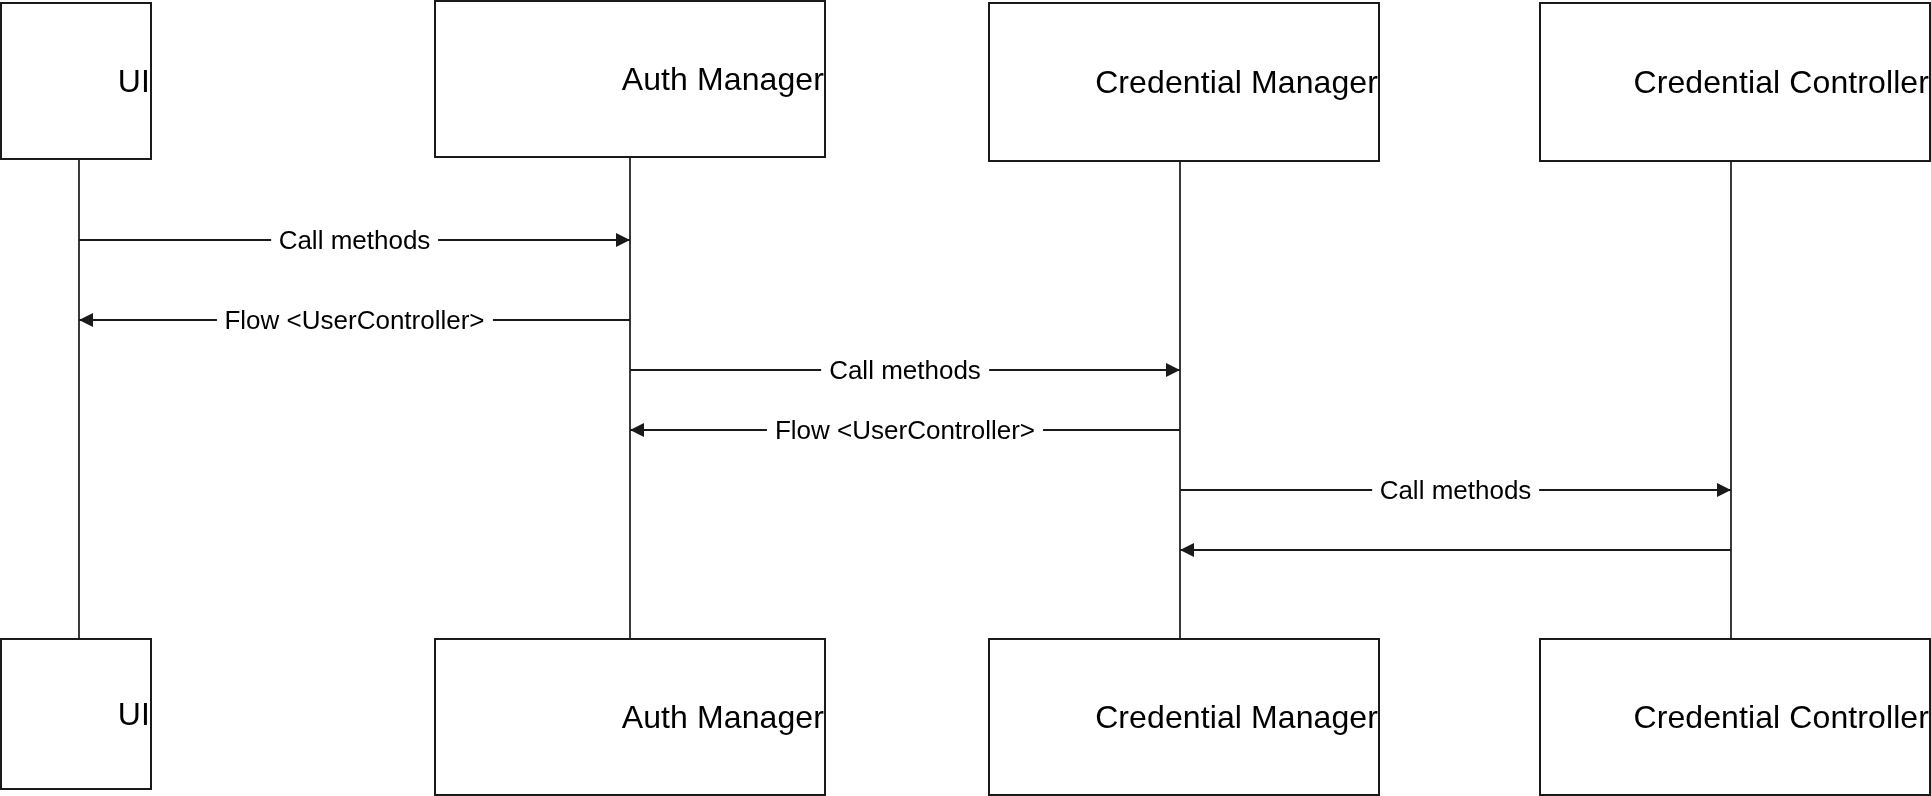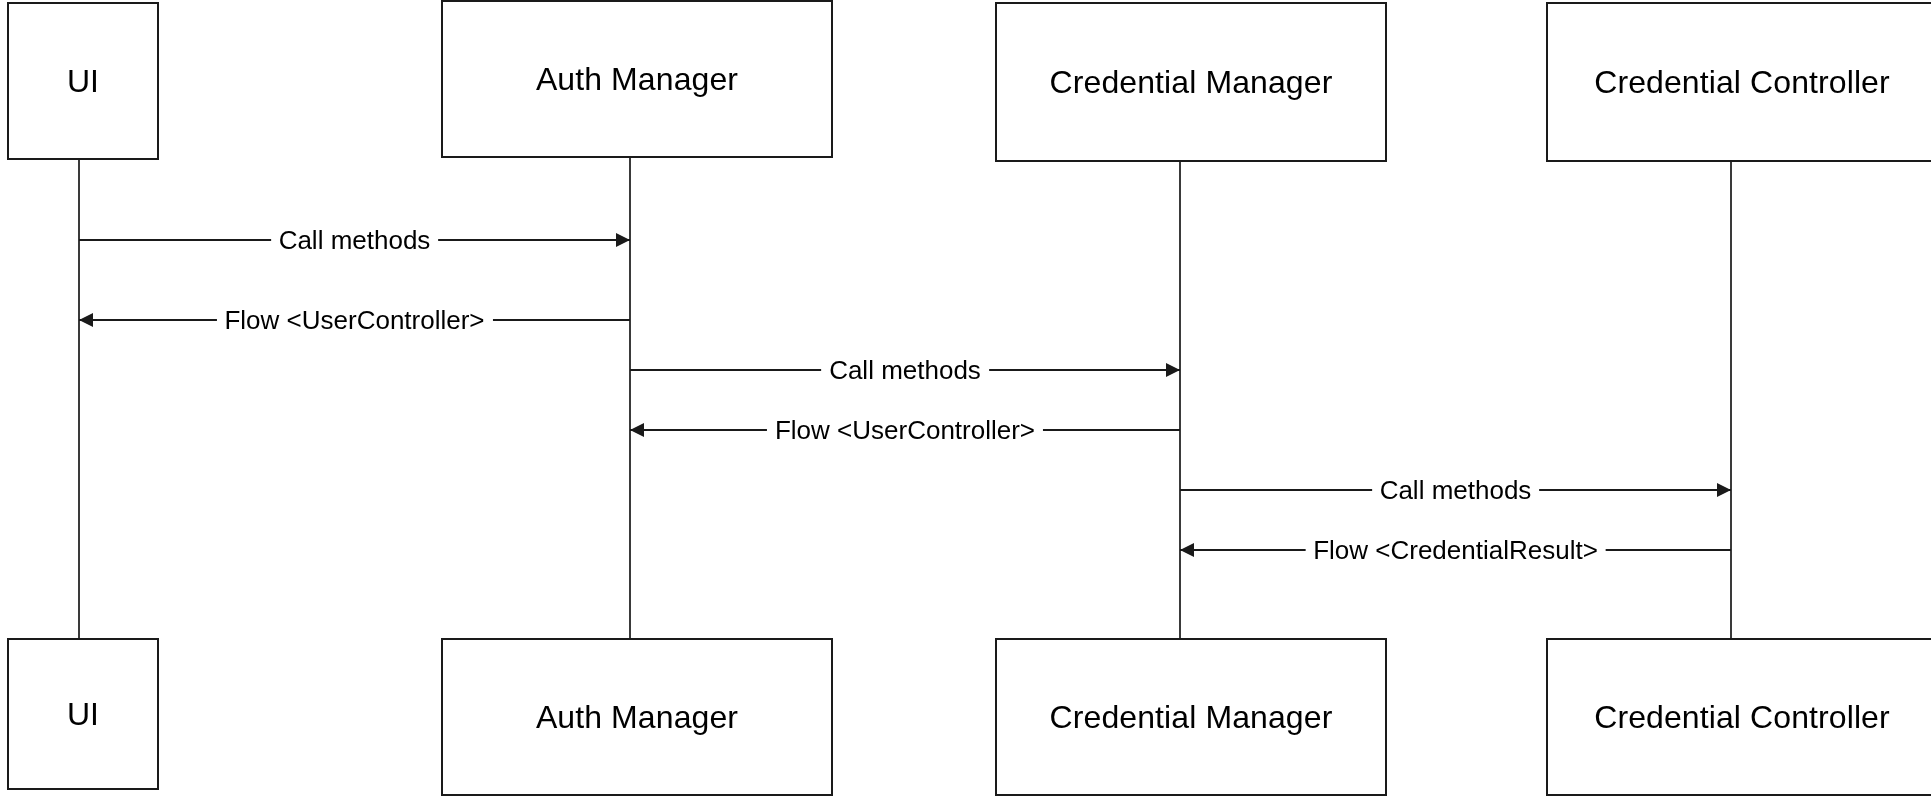--- a/index.html
+++ b/index.html
@@ -18,23 +18,22 @@
     background: #ffffff;
     overflow: hidden;
   }
   .participant-box {
     position: absolute;
     box-sizing: border-box;
     border: 2px solid #1a1a1a;
     background: #ffffff;
     display: flex;
     align-items: center;
-    justify-content: center;
+    justify-content: flex-end;
     z-index: 3;
-    margin-left: 7px;
   }
   .participant-label {
     font-family: "Liberation Sans", sans-serif;
     font-size: 32px;
     color: #000000;
     line-height: 1;
     white-space: nowrap;
     letter-spacing: 0.1px;
   }
   .lifeline {
@@ -120,14 +119,13 @@
     <div class="arrowhead right" style="top: 363px; left: 1166px;"></div>
     <div class="message-label" style="left: 905px; top: 370px;">Call methods</div>
     <div class="message" style="left: 630px; top: 429px; width: 550px;"></div>
     <div class="arrowhead left" style="top: 423px; left: 630px;"></div>
     <div class="message-label" style="left: 905px; top: 430px;">Flow &lt;UserController&gt;</div>
     <div class="message" style="left: 1180px; top: 489px; width: 551px;"></div>
     <div class="arrowhead right" style="top: 483px; left: 1717px;"></div>
     <div class="message-label" style="left: 1455.5px; top: 490px;">Call methods</div>
     <div class="message" style="left: 1180px; top: 549px; width: 551px;"></div>
     <div class="arrowhead left" style="top: 543px; left: 1180px;"></div>
-    <div class="message-label" style="left: 1455.5px; top: 550px;">Flow &lt;CredentialResult&gt;</div>
   </div>
 
 </body></html>

